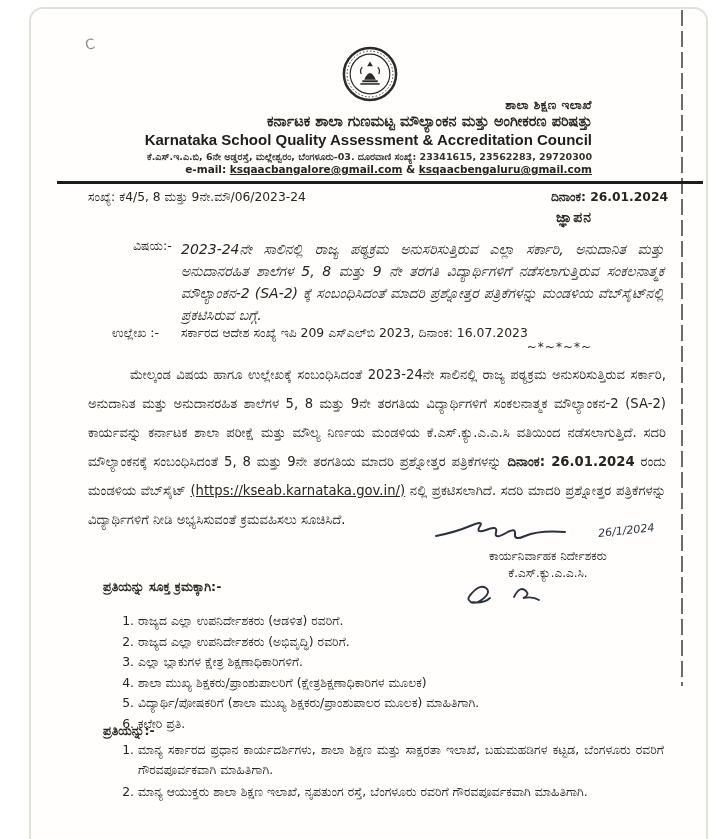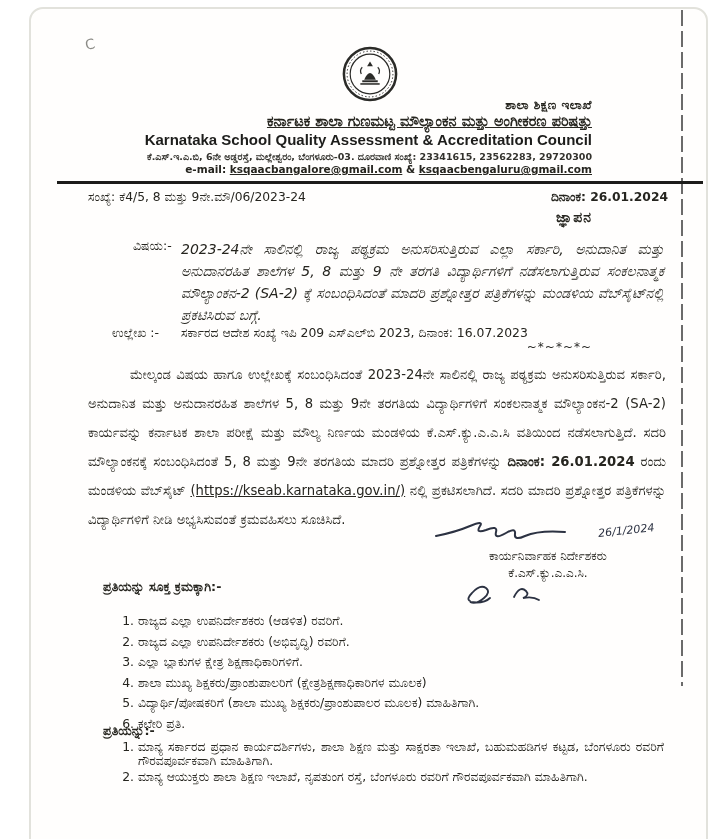--- a/index.html
+++ b/index.html
@@ -12,21 +12,21 @@
     background:#fffefd;border:2px solid #e2e2dc;border-radius:14px;
   }
   .scanline{
     position:absolute;left:681px;top:10px;width:2px;height:676px;opacity:.75;
     background:repeating-linear-gradient(#3a3a3a 0 16px,transparent 16px 21px);
   }
   .abs{position:absolute;}
   .center{left:30px;width:562px;text-align:right;}
   .kn{font-family:"DejaVu Sans",sans-serif;}
   .hdr-dept{top:98px;font-size:12px;font-weight:bold;letter-spacing:.5px;}
-  .hdr-orgkn{top:113px;font-size:14.5px;font-weight:bold;text-decoration:underline;}
+  .hdr-orgkn{top:113px;font-size:14.5px;font-weight:bold;}
   .hdr-orgen{top:131px;font-size:15px;font-weight:bold;font-family:"Liberation Sans",sans-serif;color:#1d1d1b;}
   .hdr-addr{top:151px;font-size:9.5px;font-weight:bold;color:#33322d;}
   .hdr-email{top:163px;font-size:10.5px;font-weight:bold;}
   .hdr-email a{color:#26251f;text-decoration:underline;}
   .rule{top:181px;left:57px;width:646px;height:3px;background:#1c1c1a;}
   .meta-ref{top:190px;left:88px;font-size:12.3px;}
   .meta-date{top:190px;right:52px;font-size:12.3px;font-weight:bold;}
   .doc-title{top:209px;font-size:14px;font-weight:bold;letter-spacing:1px;}
   .subj-label{top:238px;left:133px;font-size:12.5px;}
   .subj-text{top:238px;left:181px;width:483px;font-size:14px;line-height:22px;text-align:justify;font-style:italic;}
@@ -41,21 +41,21 @@
   .sig-desig{left:448px;top:549px;width:200px;text-align:center;font-size:12px;}
   .sig-org{left:448px;top:566px;width:200px;text-align:center;font-size:12px;}
   .sig-initials{left:462px;top:577px;}
   .copies1-h{left:103px;top:579px;font-size:12.6px;font-weight:bold;}
   .copies1{left:104px;top:595px;width:470px;margin-top:16px;}
   .copies2-h{left:103px;top:723px;font-size:12.6px;font-weight:bold;}
   .copies2{left:104px;top:740px;width:560px;}
   ol.dist{margin:0;padding:0 0 0 34px;font-size:12.4px;}
   ol.dist li{line-height:20.5px;}
   ol.dist2{margin:0;padding:0 0 0 34px;font-size:12.4px;}
-  ol.dist2 li{line-height:14px;margin-bottom:2px;text-align:justify;}
+  ol.dist2 li{line-height:20px;margin-bottom:2px;text-align:justify;}
   .corner-mark{left:85px;top:36px;font-size:14px;color:#8b8b86;transform:rotate(-12deg);}
 </style>
 </head>
 <body>
 
 <div class="scan">
   <div class="page"></div>
   <div class="scanline"></div>
 
   <div class="abs corner-mark">C</div>

